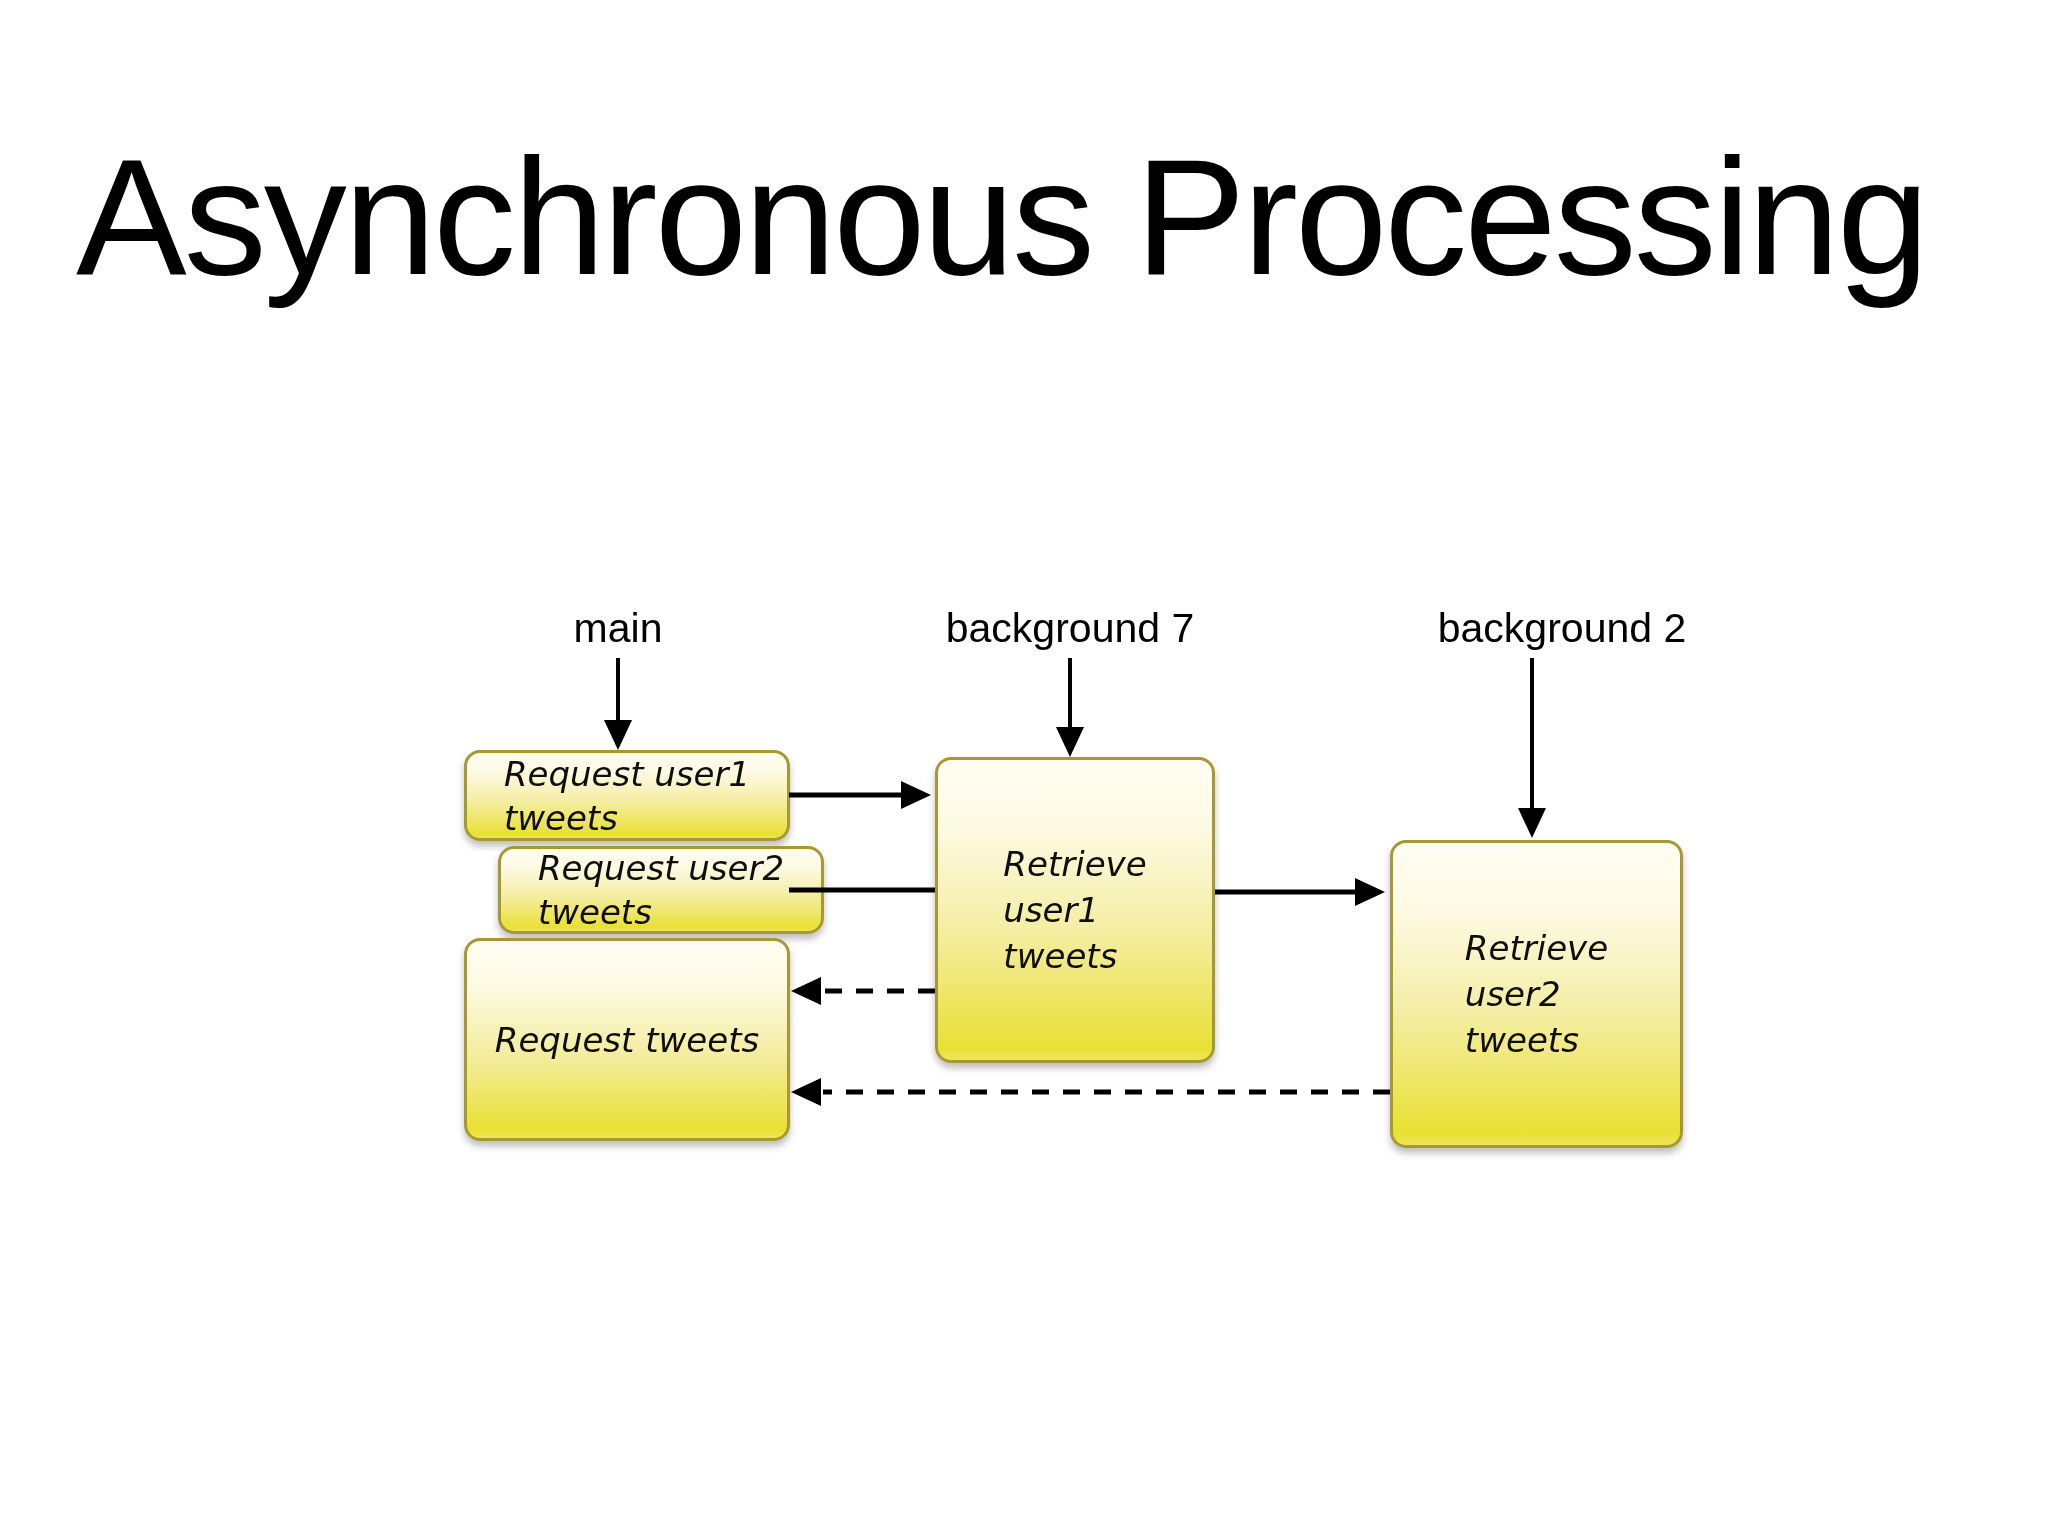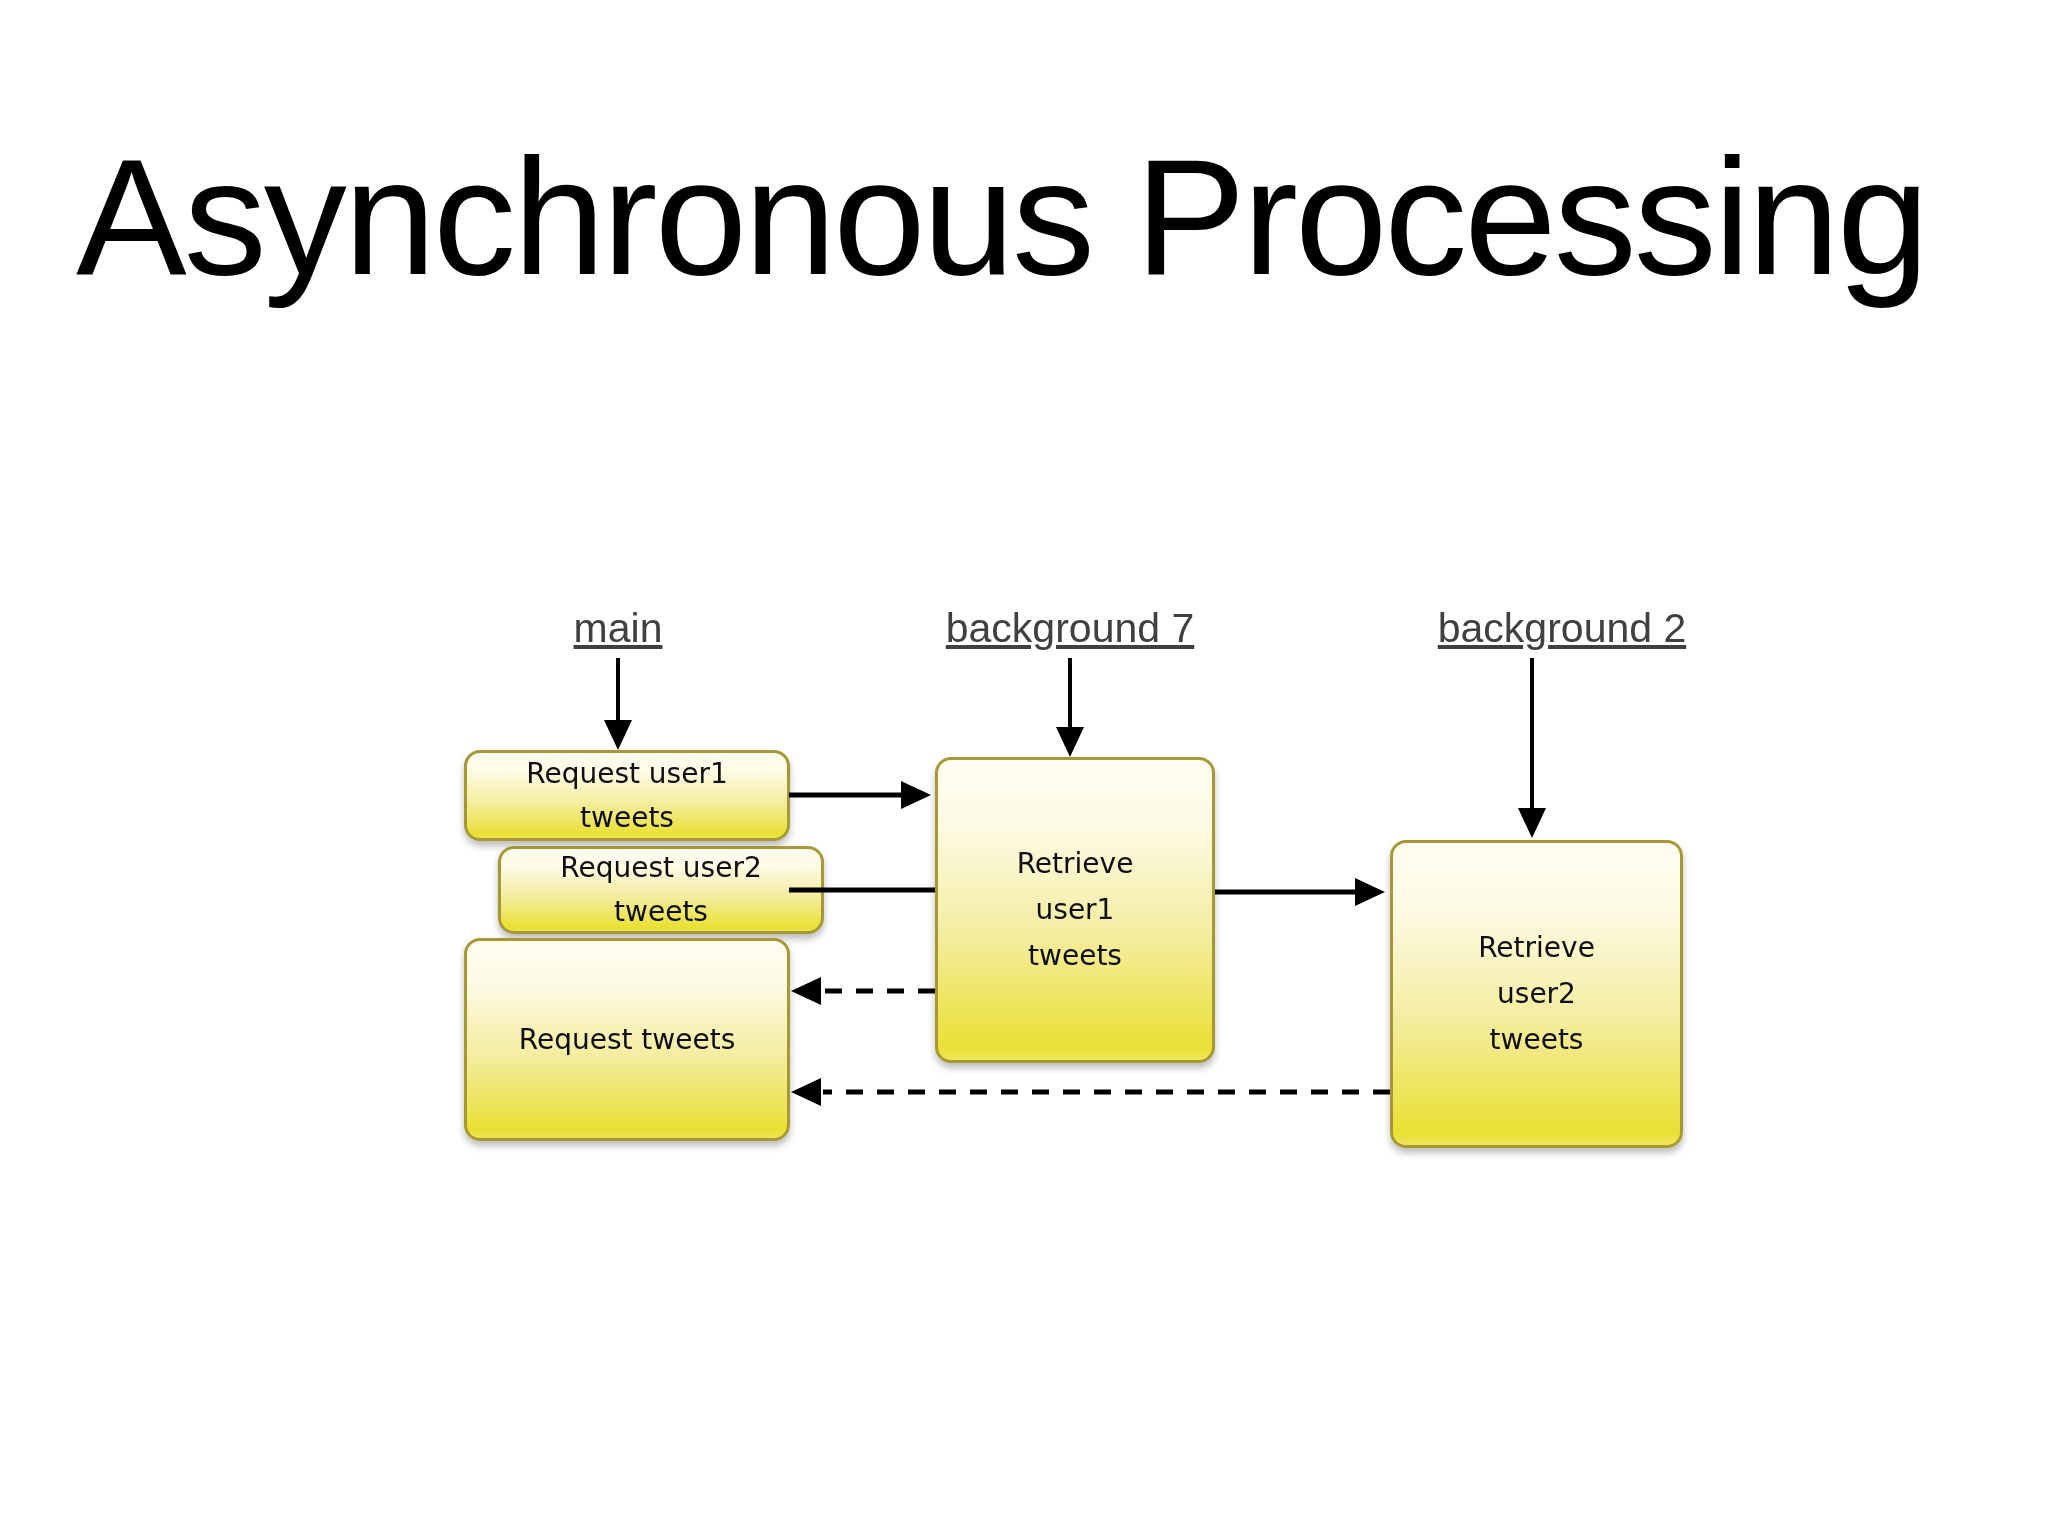--- a/index.html
+++ b/index.html
@@ -30,44 +30,44 @@
     color: #000000;
     white-space: nowrap;
   }
   .lane-label {
     position: absolute;
     top: 606px;
     transform: translateX(-50%);
     font-family: "Liberation Sans", sans-serif;
     font-size: 41px;
     line-height: 1.1;
-    color: #404040;
+    color: #000000;
     white-space: nowrap;
-    text-decoration: underline;
   }
   #lane-main       { left: 618px;  }
   #lane-bg1        { left: 1070px; }
   #lane-bg2        { left: 1538px; margin-left: 24px; }
 
   .node {
     position: absolute;
     box-sizing: border-box;
     border: 3px solid #a69933;
     border-radius: 16px;
     background: linear-gradient(180deg, #fffdf2 0%, #fdfae4 22%, #f4eda0 58%, #e9e034 96%, #eee65a 100%);
     box-shadow: 0 5px 7px rgba(110,110,110,0.45);
     display: flex;
     align-items: center;
     justify-content: center;
-    text-align: center;
+    text-align: left;
     white-space: pre-line;
     font-family: "DejaVu Sans", sans-serif;
-    font-size: 28px;
+    font-size: 34px;
     line-height: 46px;
     color: #0e0e0e;
+    font-style: italic;
   }
   #node-request1  { left: 464px;  top: 750px; width: 326px; height: 91px;  line-height: 44px; }
   #node-request2  { left: 464px;  top: 846px; width: 326px; height: 88px;  line-height: 44px; margin-left: 34px; }
   #node-process   { left: 464px;  top: 938px; width: 326px; height: 203px; }
   #node-retrieve1 { left: 935px;  top: 757px; width: 280px; height: 306px; }
   #node-retrieve2 { left: 1390px; top: 840px; width: 293px; height: 308px; }
 
   .arrows {
     position: absolute;
     left: 0;

